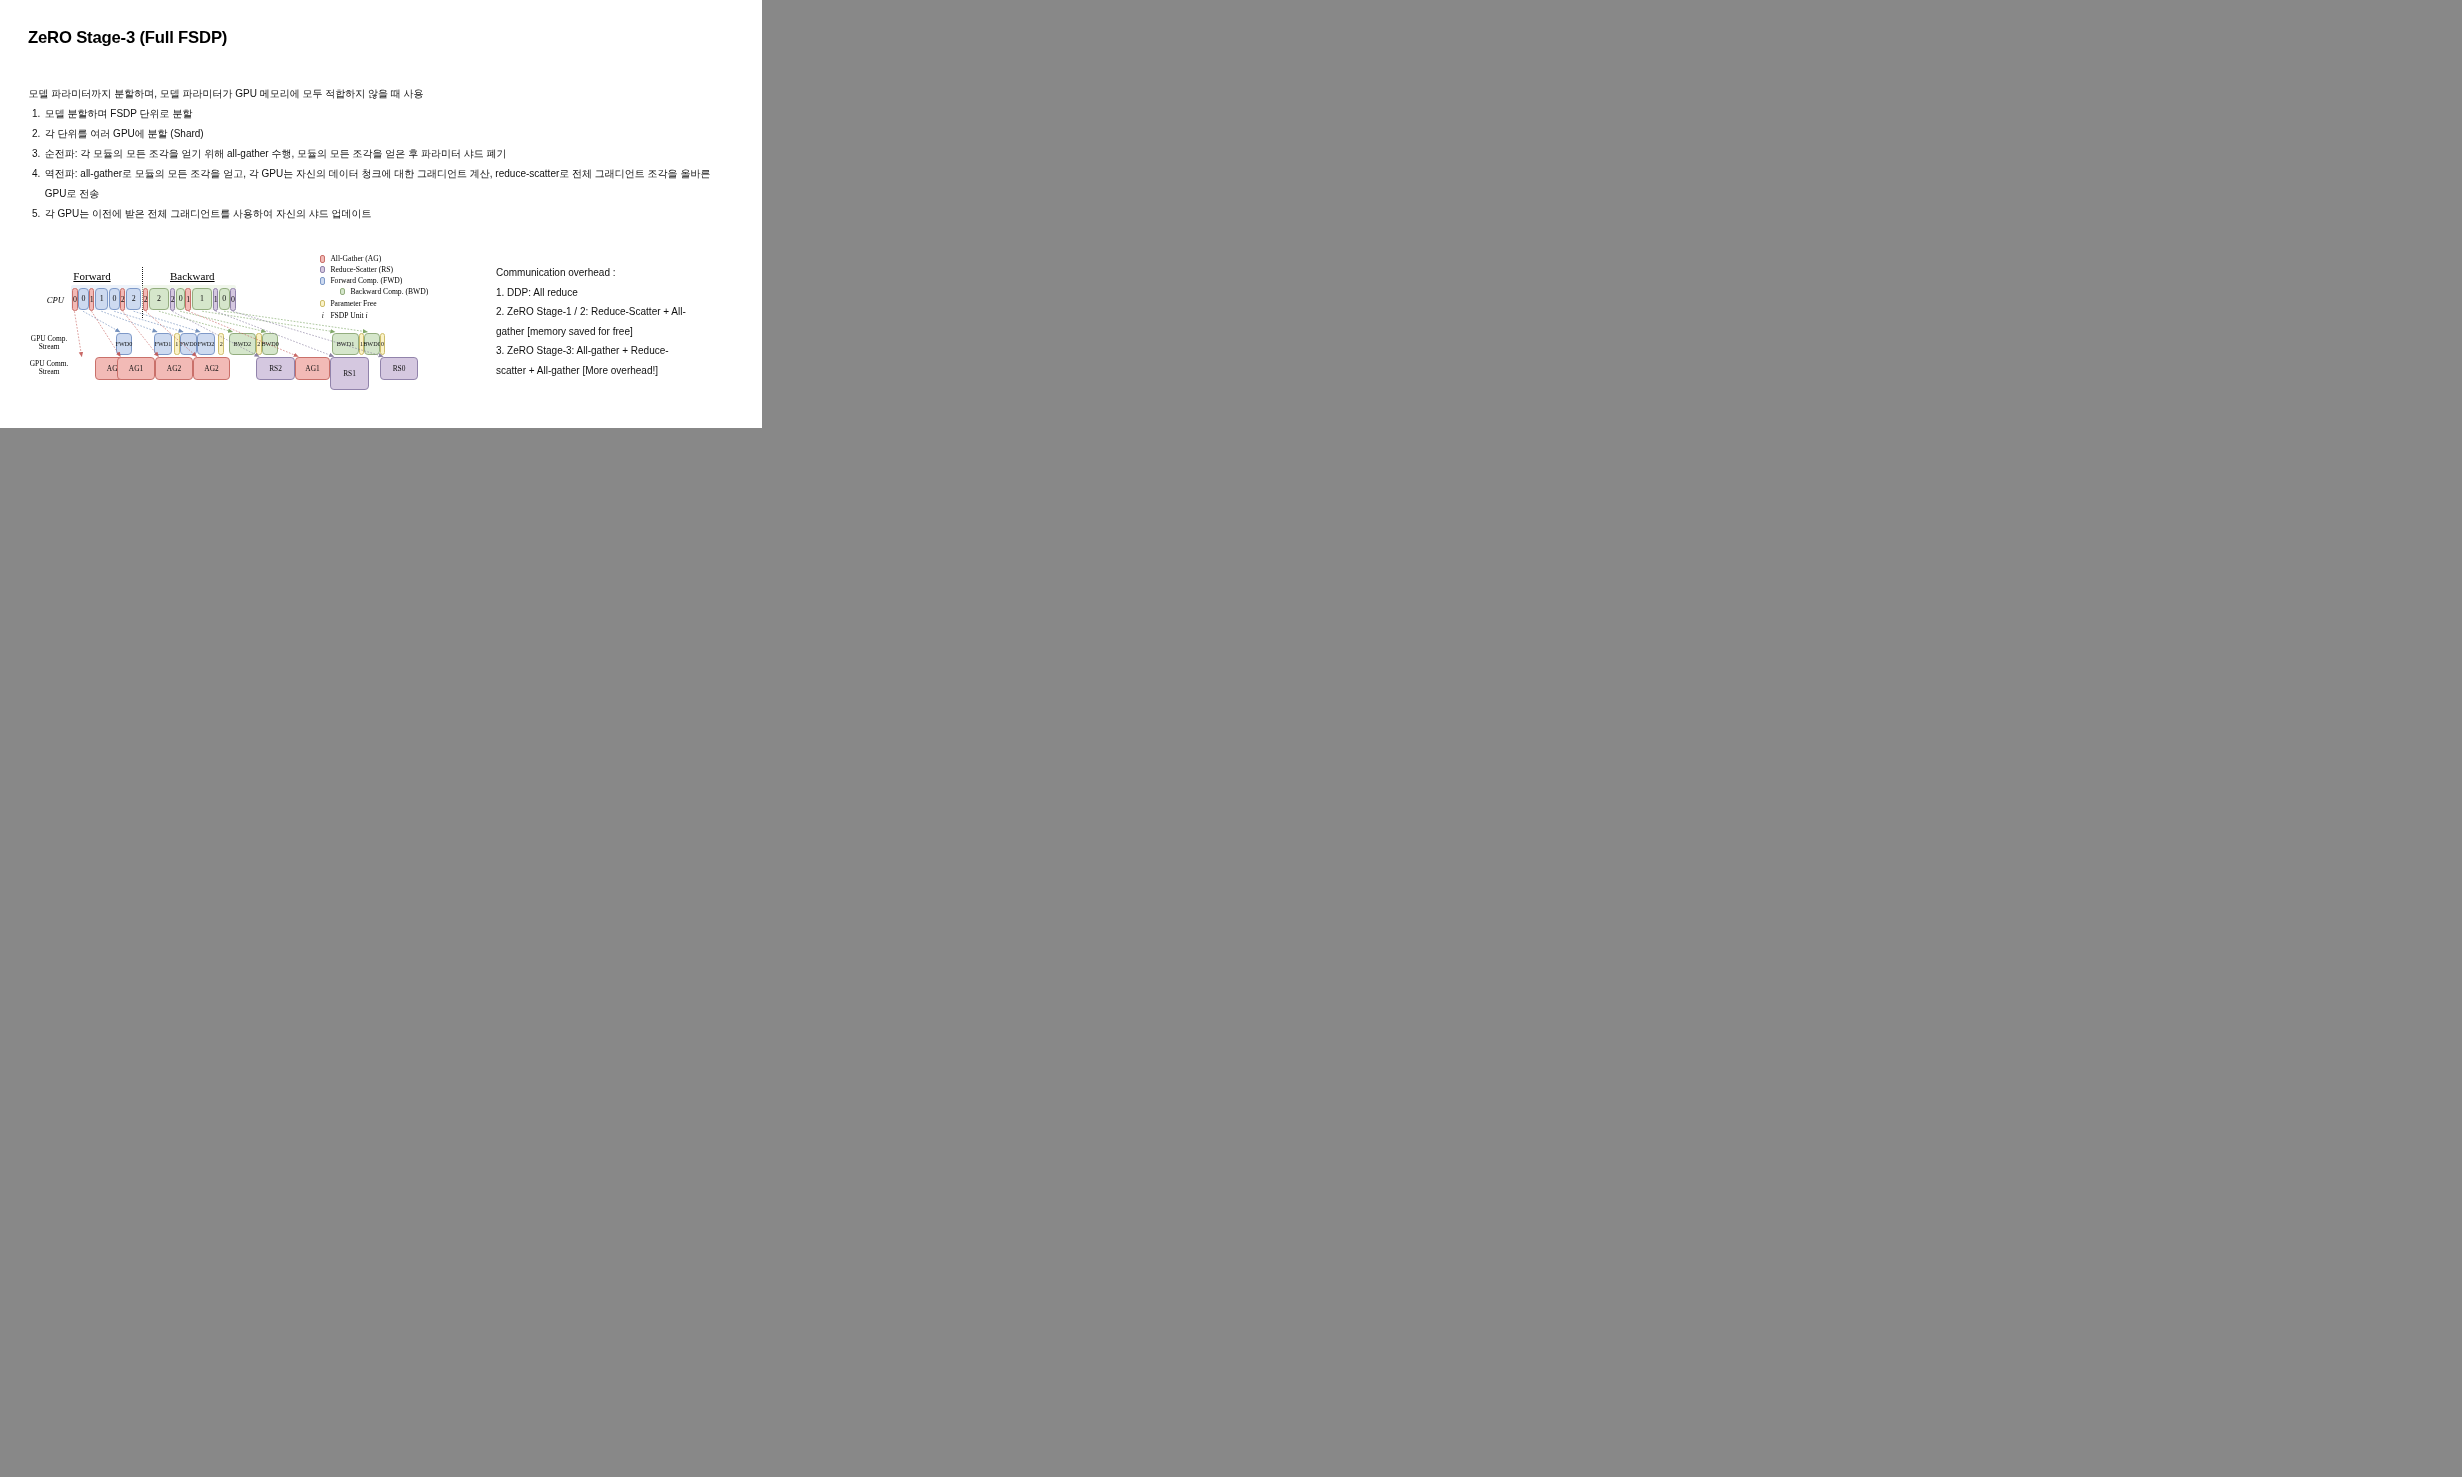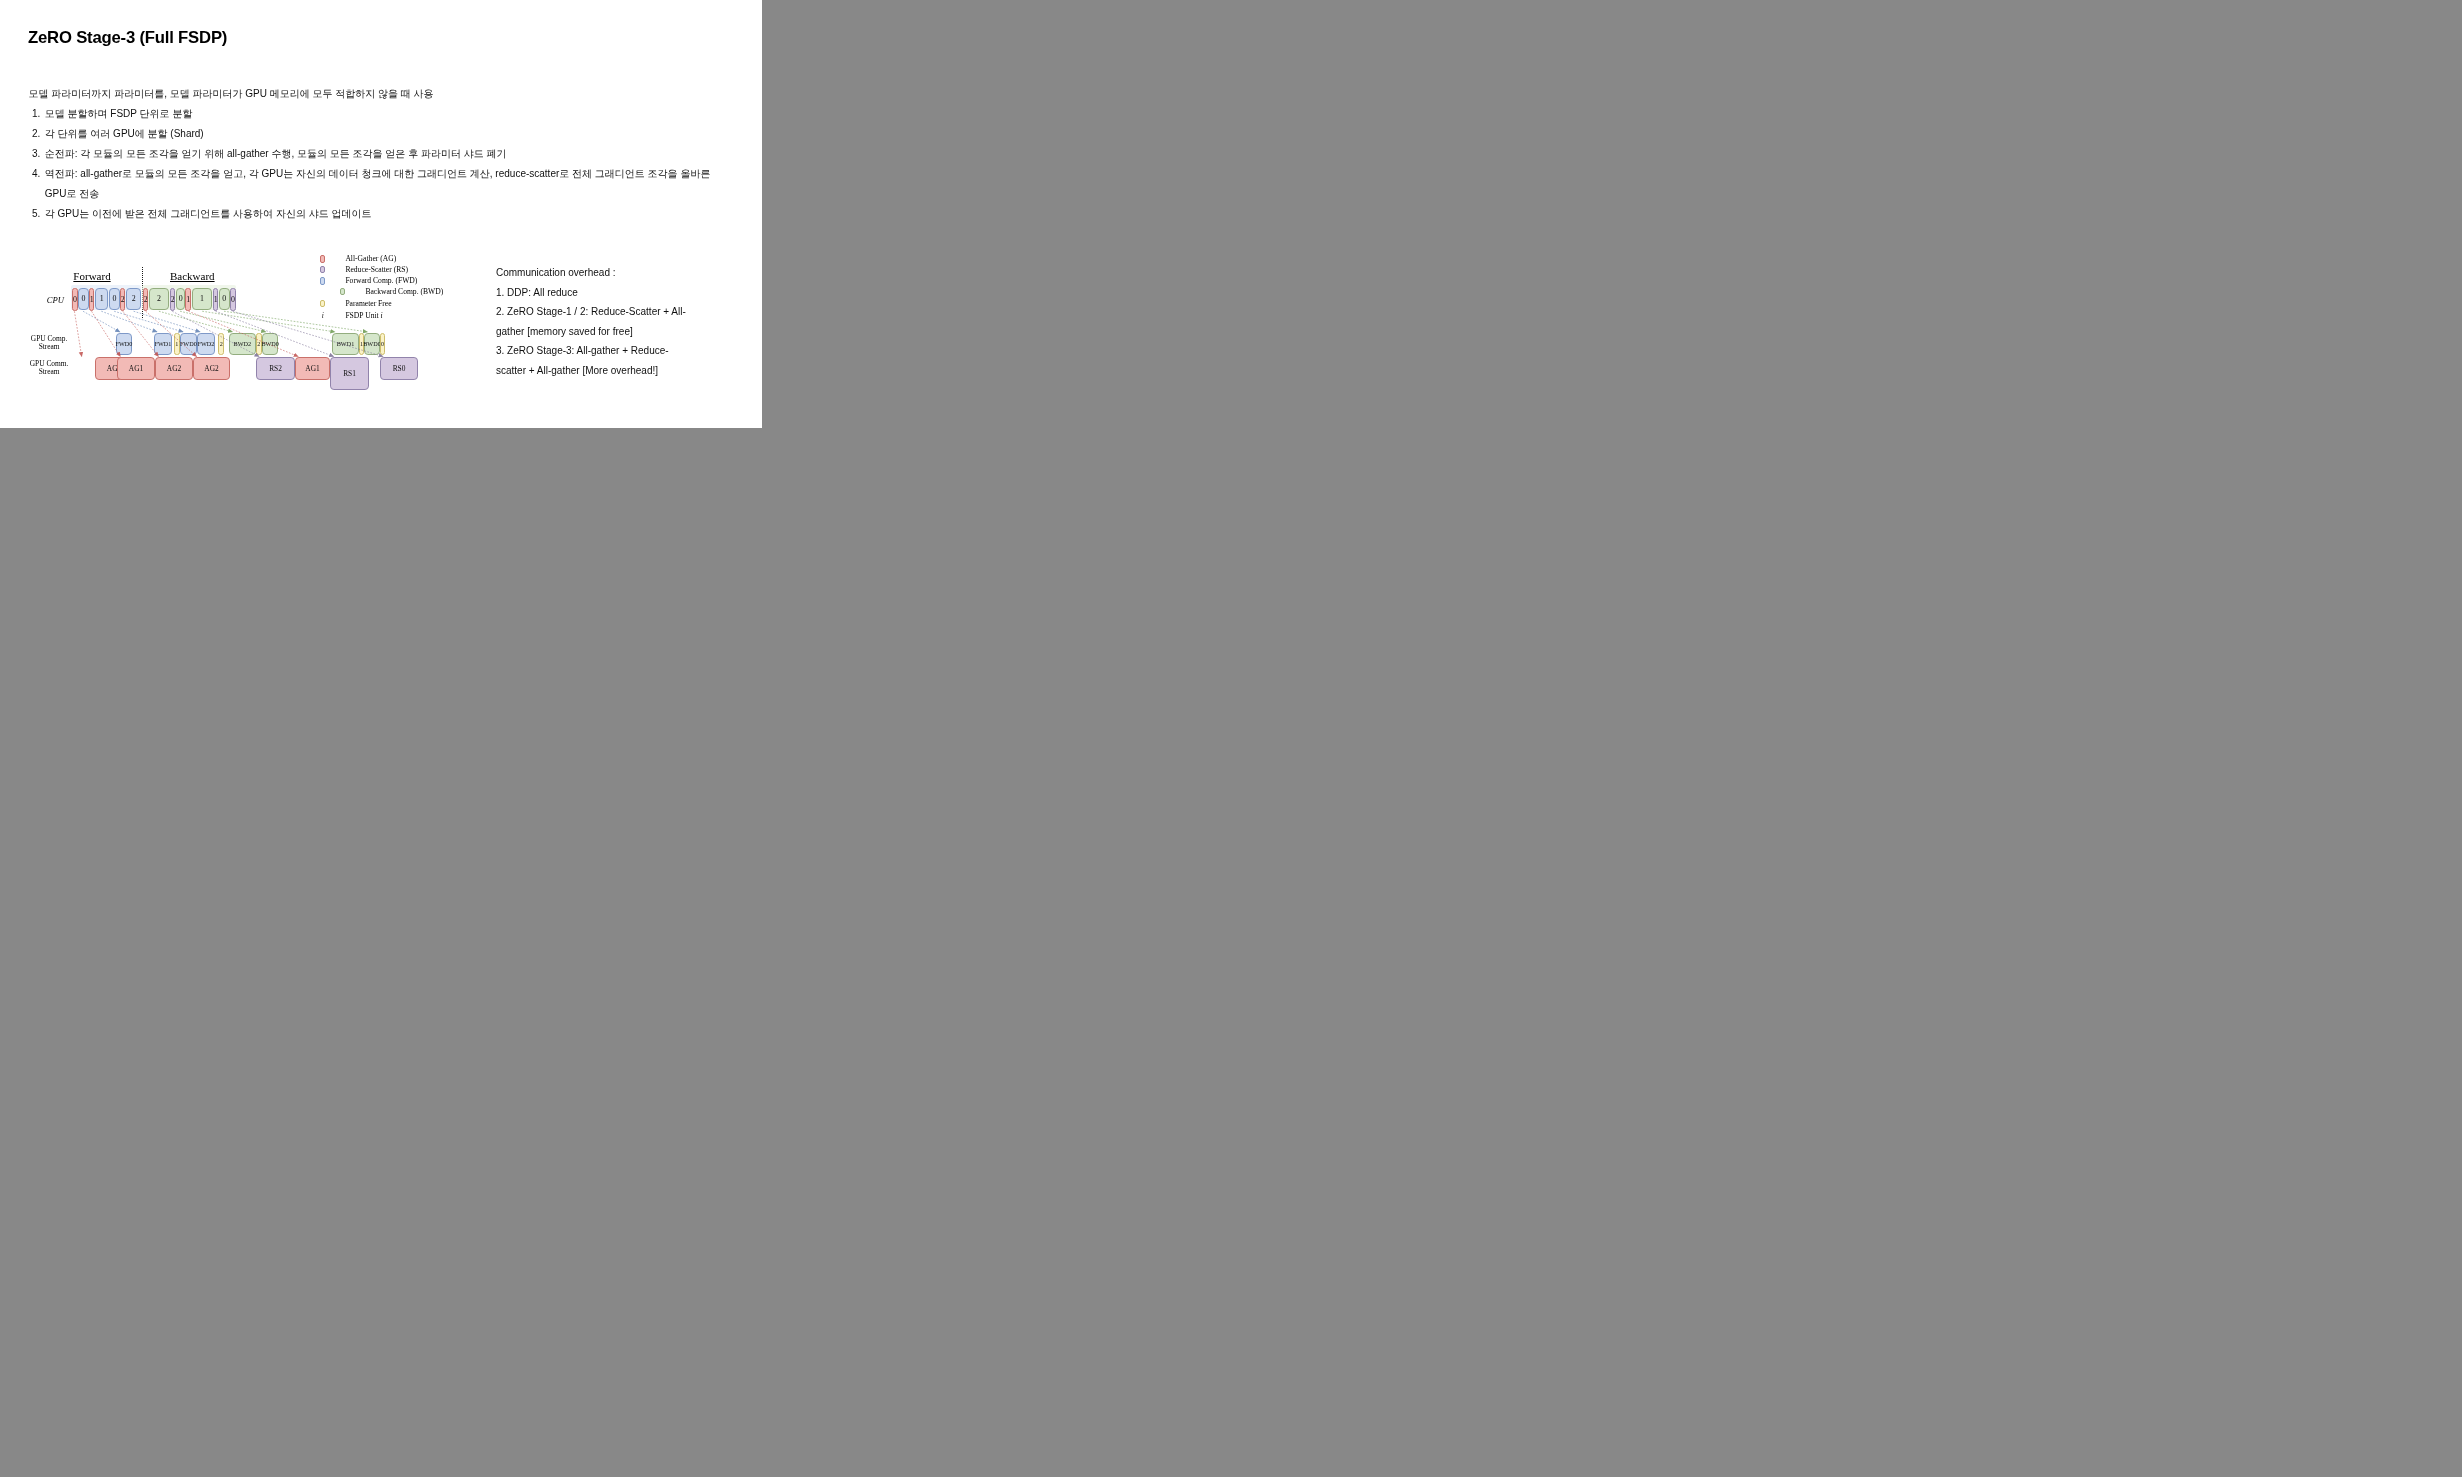--- a/index.html
+++ b/index.html
@@ -34,35 +34,35 @@
   .comp .box{font-size:6.2px;}
   .comm .box{font-size:7.4px;}
 
   svg.arrows{position:absolute;left:0;top:0;width:492px;height:158px;pointer-events:none;}
 
   .legend{position:absolute;left:320px;top:0;width:128px;}
   .legend-row{position:absolute;display:flex;align-items:center;height:8.9px;}
   .swatch{width:5.4px;height:7.9px;border-radius:2px;border:0.7px solid;box-sizing:border-box;flex:0 0 5.4px;}
   .legend-sym{width:5.4px;text-align:center;font-family:"Liberation Serif",serif;
               font-style:italic;font-size:7.4px;flex:0 0 5.4px;}
-  .legend-label{margin-left:20px;font-family:"Liberation Serif",serif;font-size:7.6px;color:#000;}
+  .legend-label{margin-left:5px;font-family:"Liberation Serif",serif;font-size:7.6px;color:#000;}
   .legend-label em{font-style:italic;}
 
   .overhead{position:absolute;left:496px;top:263px;font-size:10px;line-height:19.6px;
             color:#101010;white-space:nowrap;}
 </style>
 </head>
 <body>
 
 <div class="slide">
 
   <div class="title">ZeRO Stage-3 (Full FSDP)</div>
 
   <div class="body-text">
-    <div class="intro">모델 파라미터까지 파라미터를, 모델 파라미터가 GPU 메모리에 모두 적합하지 않을 때 사용</div>
+    <div class="intro">모델 파라미터까지 분할하며, 모델 파라미터가 GPU 메모리에 모두 적합하지 않을 때 사용</div>
     <div id="list">
         <div class="item">
           <span class="num">1.</span>
           <span class="txt">모델 분할하며 FSDP 단위로 분할</span>
         </div>
         <div class="item">
           <span class="num">2.</span>
           <span class="txt">각 단위를 여러 GPU에 분할 (Shard)</span>
         </div>
         <div class="item">

